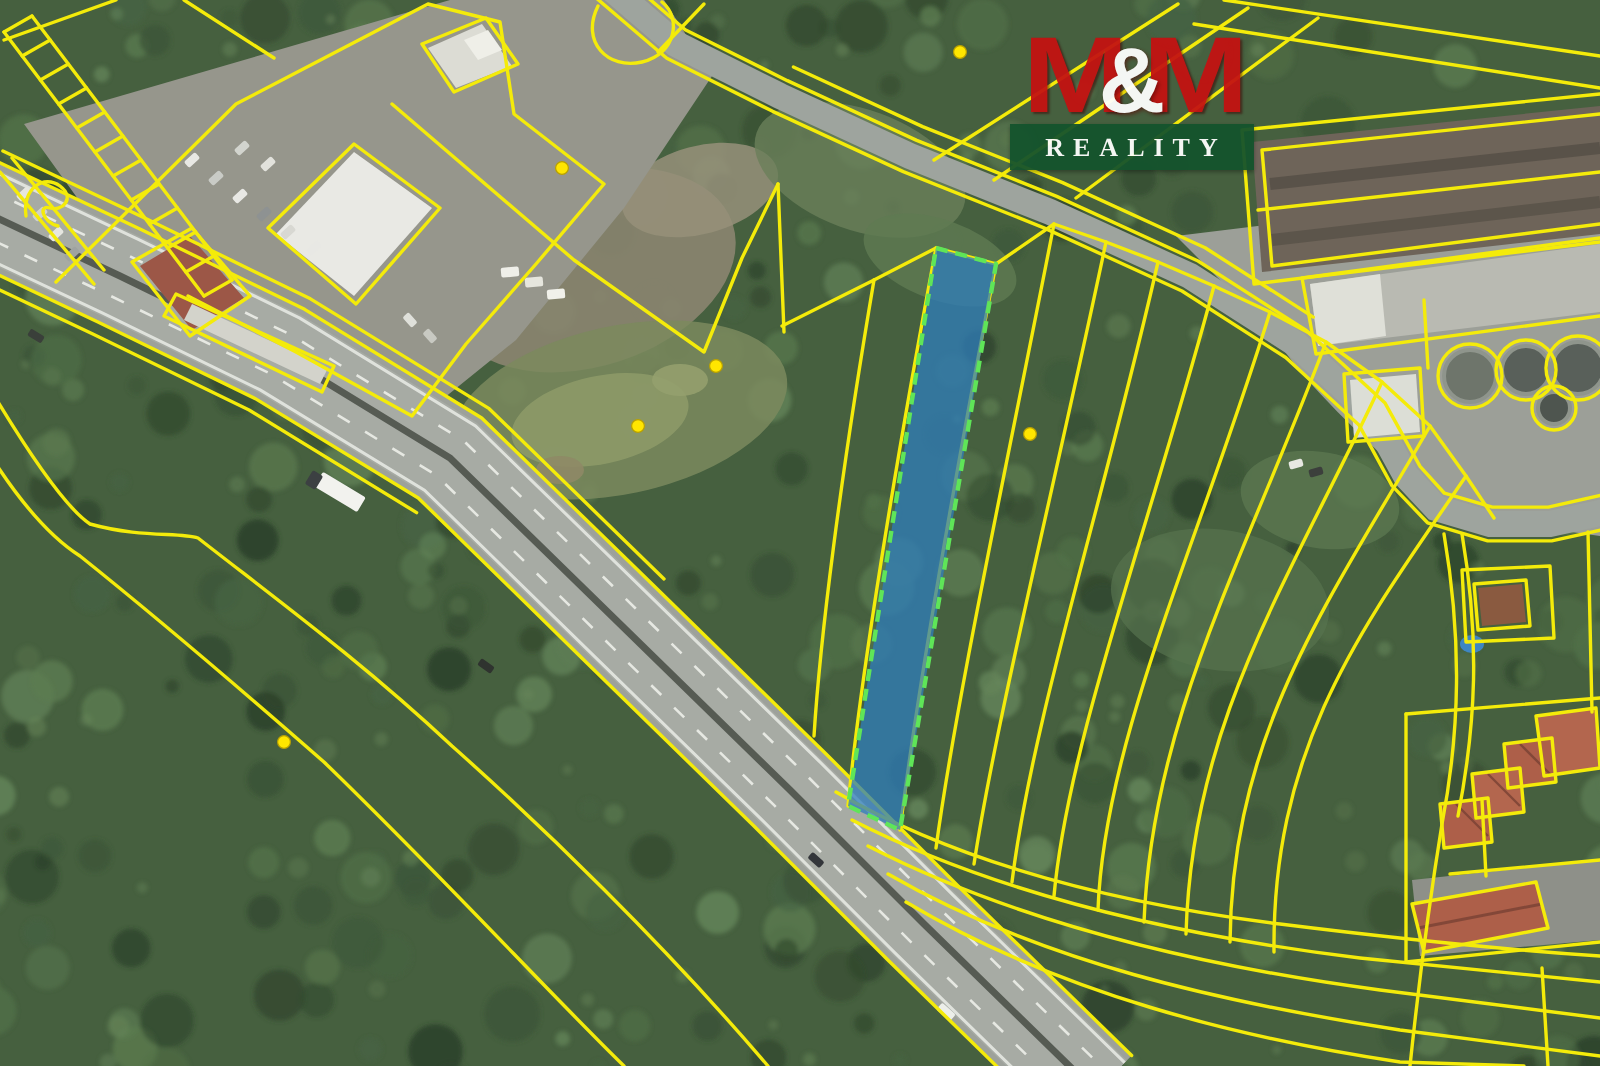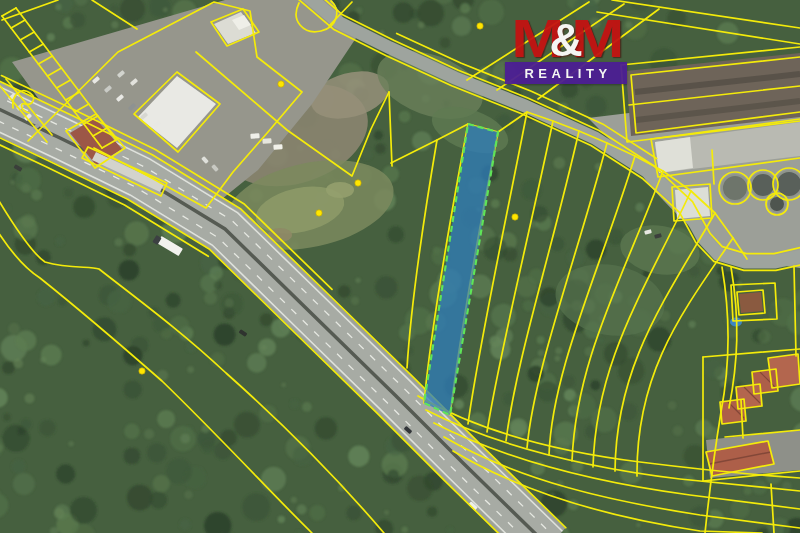--- a/index.html
+++ b/index.html
@@ -722,15 +722,15 @@
         <circle cx="480" cy="26" r="3.2" fill="#ffe600" stroke="#b8a000" stroke-width="0.6"></circle>
         <circle cx="515" cy="217" r="3.2" fill="#ffe600" stroke="#b8a000" stroke-width="0.6"></circle>
       </g>
     </svg>
   <div class="logo">
     <div class="mm-row">
       <span class="m" style="color: rgb(196, 18, 18);">M</span>
       <span class="amp" style="color: rgb(255, 255, 255);">&amp;</span>
       <span class="m" style="color: rgb(196, 18, 18);">M</span>
     </div>
-    <div class="reality" style="background: #4c1d95; color: rgb(255, 255, 255);">REALITY</div>
+    <div class="reality" style="background: #14532d; color: rgb(255, 255, 255); font-family: Liberation Serif, serif;">REALITY</div>
   </div>
 </div>
 
 </body></html>

